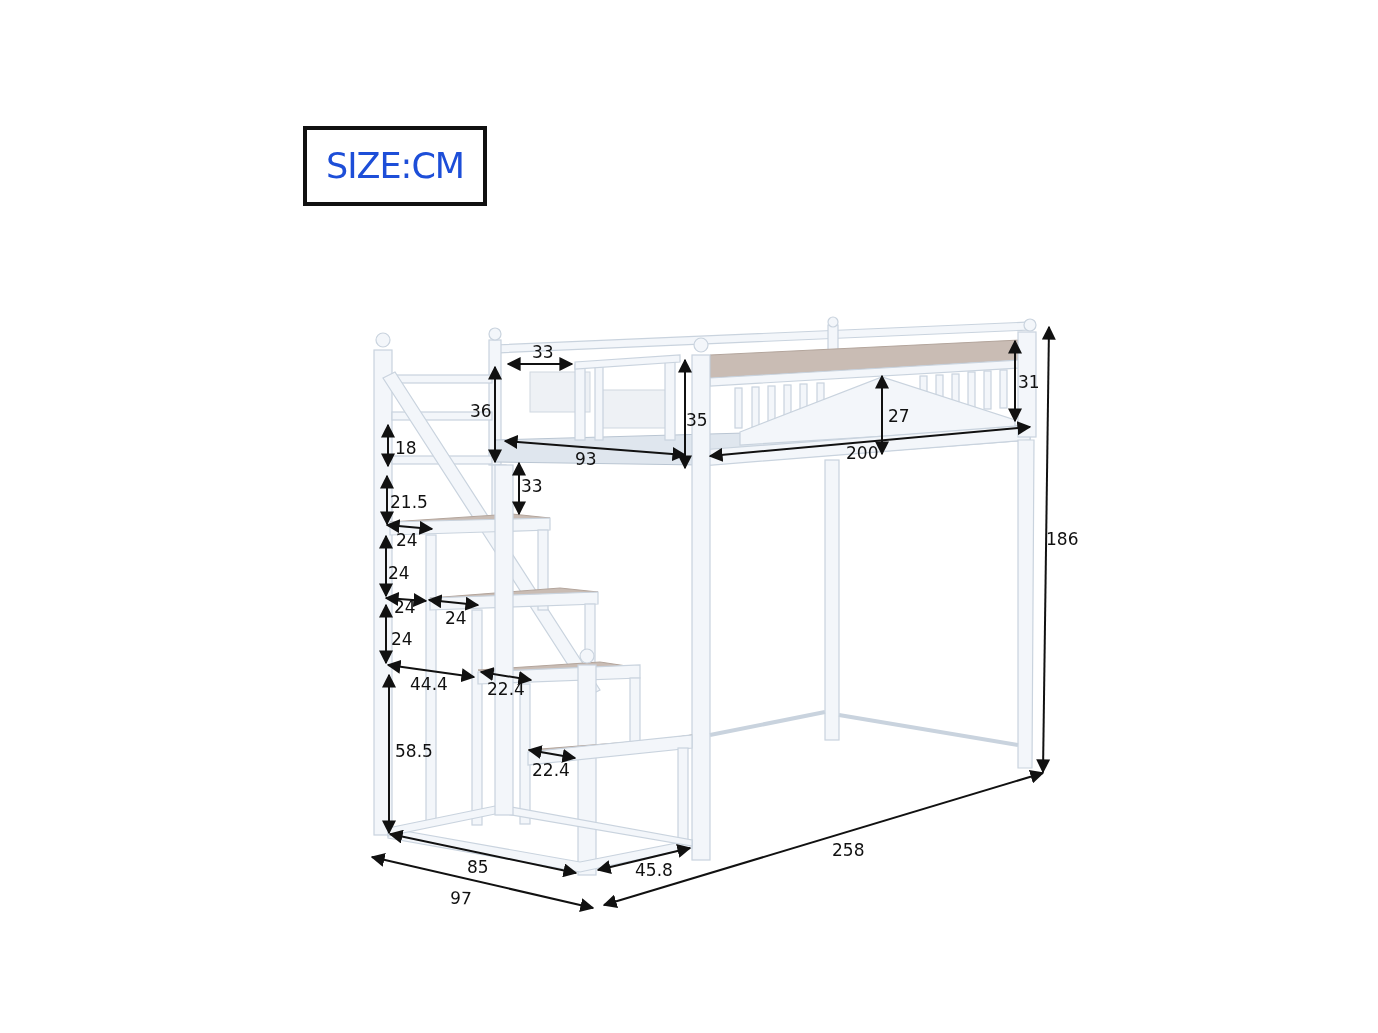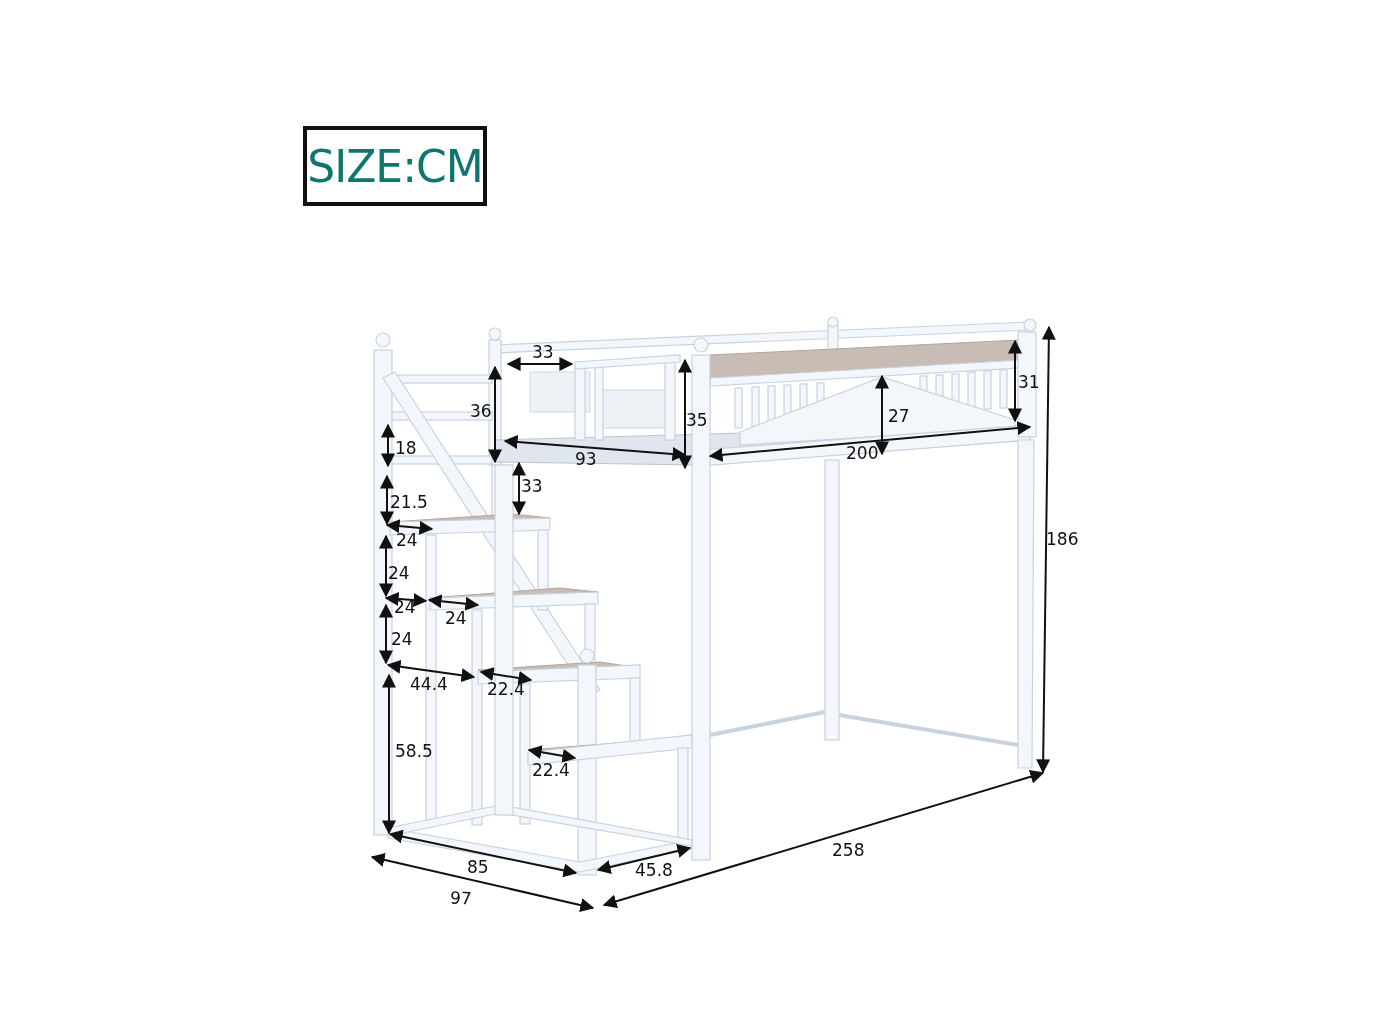--- a/index.html
+++ b/index.html
@@ -1,21 +1,21 @@
 <!DOCTYPE html>
 <html><head>
 <meta charset="utf-8">
 <style>
   html, body { margin: 0; padding: 0; background: #ffffff; }
   body { width: 1378px; height: 1033px; position: relative; overflow: hidden;
          font-family: "DejaVu Sans", sans-serif; }
   .size-box { position: absolute; left: 303px; top: 126px; width: 184px; height: 80px;
               border: 4px solid #111; box-sizing: border-box; display: flex;
               align-items: center; justify-content: center; }
-  .size-box span { font-size: 44px; color: #0f766e; letter-spacing: -1px; }
+  .size-box span { font-size: 35px; color: #1d4ed8; letter-spacing: -1px; }
   svg.drawing { position: absolute; left: 0; top: 0; }
   .frame { fill: #f3f6fa; stroke: #c9d3de; stroke-width: 1.2; }
   .frame-dark { fill: #dfe6ee; stroke: #b9c5d2; stroke-width: 1; }
   .wood { fill: #c9bcb4; stroke: #b3a59c; stroke-width: 1; }
   .mesh { fill: #eef1f5; stroke: #cfd7e0; stroke-width: 1; }
   .dim { stroke: #111; stroke-width: 2; fill: none; }
   .dim-label { font-family: "DejaVu Sans", sans-serif; font-size: 17px; fill: #111; }
 </style>
 </head>
 <body>

